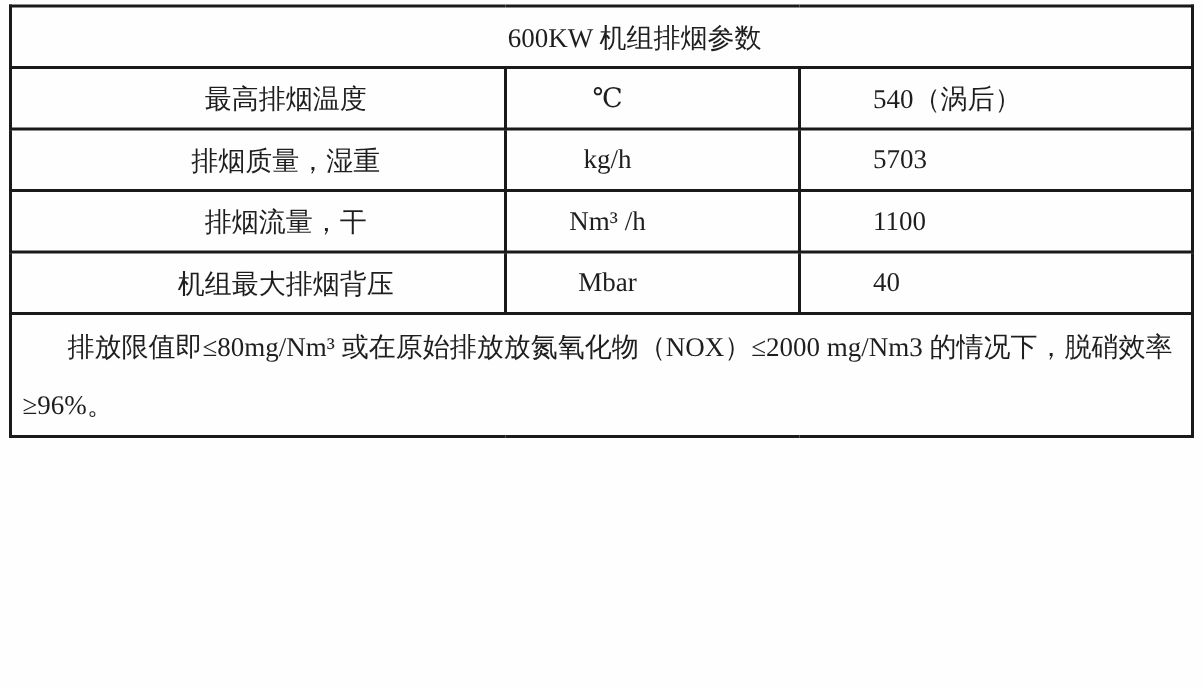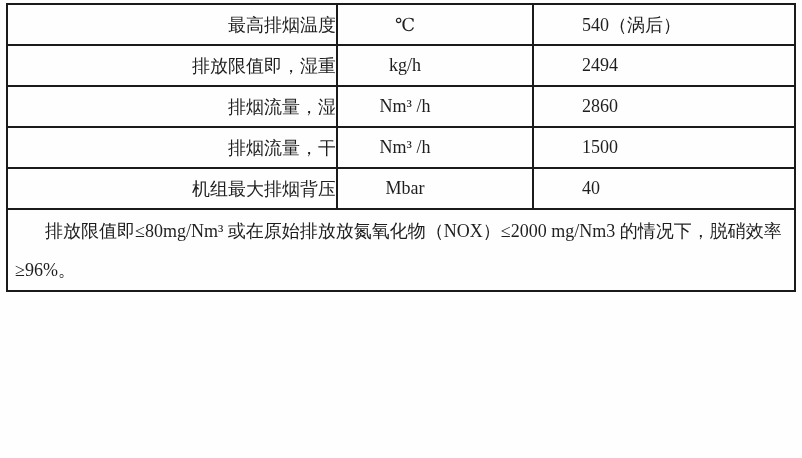--- a/index.html
+++ b/index.html
@@ -39,21 +39,21 @@
     overflow: hidden;
     white-space: nowrap;
   }
   tr.title-row { height: 41px; }
   td.title {
     text-align: center;
     padding-left: 44px;   
   }
   tr.data-row { height: 41px; }
   td.lbl {
-    text-align: right;
+    text-align: center;
     padding-left: 37px;
     border-radius: 15px;
   }
   td.unit {
     text-align: center;
     padding-right: 60px;  
   }
   td.val {
     text-align: left;
     padding-left: 48px;
@@ -73,40 +73,38 @@
 <body>
 
 <div class="page">
   <table class="params">
     <colgroup>
       <col class="w1">
       <col class="w2">
       <col class="w3">
     </colgroup>
     <tbody>
+      <tr class="title-row">
+        <td class="title" colspan="3">600KW 机组排烟参数</td>
+      </tr>
 
       <tr class="data-row">
         <td class="lbl">最高排烟温度</td>
         <td class="unit">℃</td>
         <td class="val">540（涡后）</td>
       </tr>
       <tr class="data-row">
-        <td class="lbl">排放限值即，湿重</td>
+        <td class="lbl">排烟质量，湿重</td>
         <td class="unit">kg/h</td>
-        <td class="val">2494</td>
-      </tr>
-      <tr class="data-row">
-        <td class="lbl">排烟流量，湿</td>
-        <td class="unit">Nm³ /h</td>
-        <td class="val">2860</td>
+        <td class="val">5703</td>
       </tr>
       <tr class="data-row">
         <td class="lbl">排烟流量，干</td>
         <td class="unit">Nm³ /h</td>
-        <td class="val">1500</td>
+        <td class="val">1100</td>
       </tr>
       <tr class="data-row">
         <td class="lbl">机组最大排烟背压</td>
         <td class="unit">Mbar</td>
         <td class="val">40</td>
       </tr>
 
       <tr class="note-row">
         <td class="note" colspan="3">排放限值即≤80mg/Nm³ 或在原始排放放氮氧化物（NOX）≤2000 mg/Nm3 的情况下，脱硝效率≥96%。</td>
       </tr>

